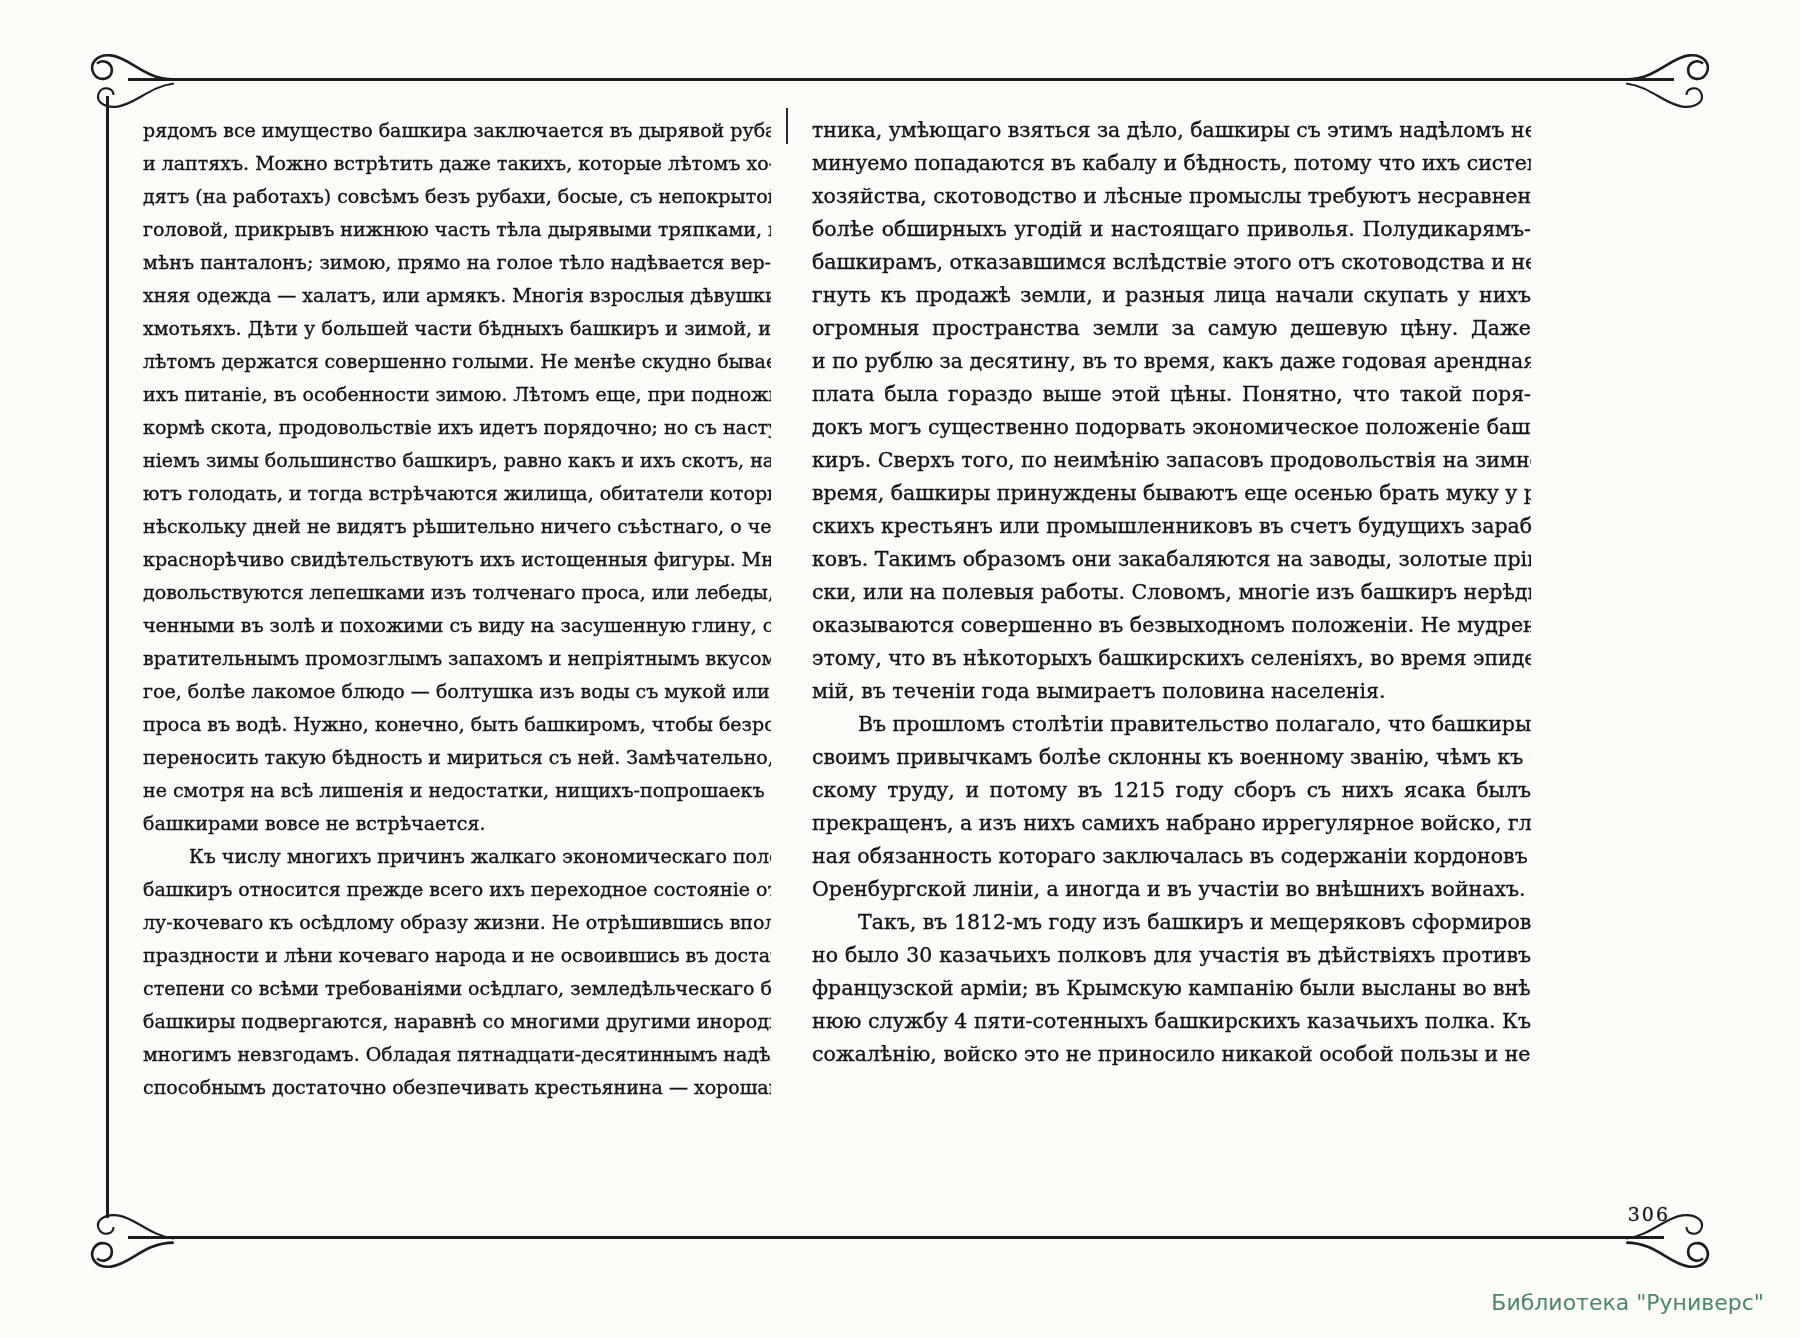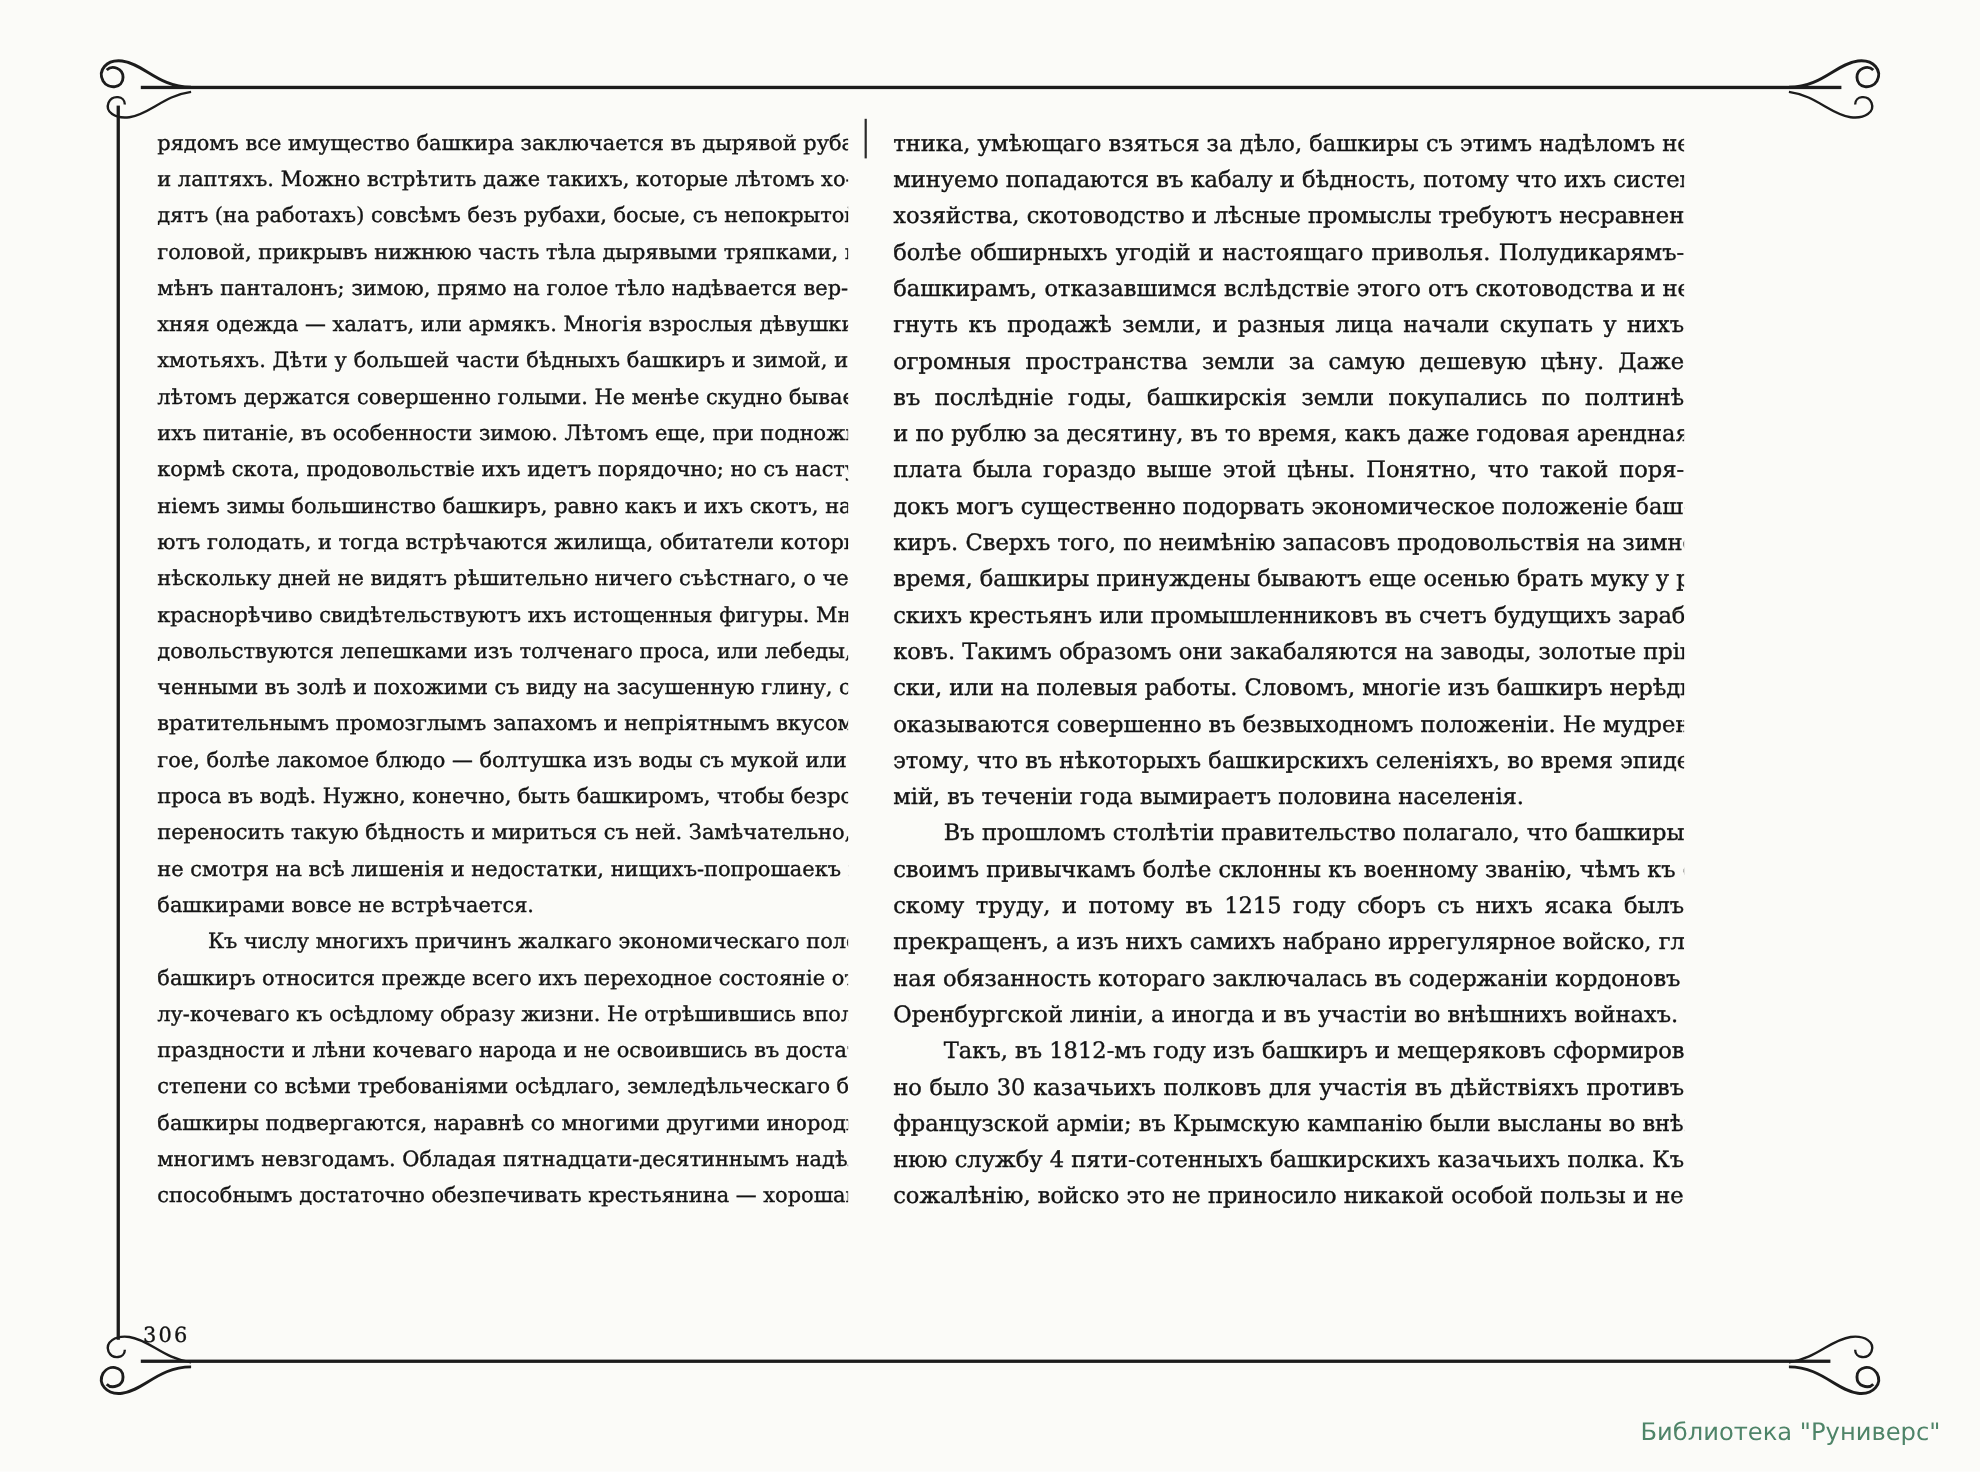--- a/index.html
+++ b/index.html
@@ -33,21 +33,21 @@
     text-align-last:justify;
     -webkit-text-stroke:0.35px #141414;
     overflow:hidden;
     white-space:nowrap;
   }
   .line.end{text-align-last:left;}
   .line.ind{text-indent:46px;}
 
   #page-number{
     position:absolute;left:130px;top:1203px;width:1540px;
-    text-align:left;font-size:19px;letter-spacing:2px;
+    text-align:right;font-size:19px;letter-spacing:2px;
     -webkit-text-stroke:0.3px #141414;
   }
   #watermark{
     position:absolute;right:36px;top:1290px;
     font-family:"DejaVu Sans", sans-serif;
     font-size:22px;color:#4e8468;
   }
 </style>
 </head>
 <body>
@@ -117,21 +117,20 @@
       <div class="line">способнымъ достаточно обезпечивать крестьянина — хорошаго рабо-</div>
     </div>
   <div class="col" id="col-right">
       <div class="line">тника, умѣющаго взяться за дѣло, башкиры съ этимъ надѣломъ не-</div>
       <div class="line">минуемо попадаются въ кабалу и бѣдность, потому что ихъ система</div>
       <div class="line">хозяйства, скотоводство и лѣсные промыслы требуютъ несравненно</div>
       <div class="line">болѣе обширныхъ угодій и настоящаго приволья. Полудикарямъ-</div>
       <div class="line">башкирамъ, отказавшимся вслѣдствіе этого отъ скотоводства и не-</div>
       <div class="line">гнуть къ продажѣ земли, и разныя лица начали скупать у нихъ</div>
       <div class="line">огромныя пространства земли за самую дешевую цѣну. Даже</div>
-      <div class="line">въ послѣдніе годы, башкирскія земли покупались по полтинѣ</div>
       <div class="line">и по рублю за десятину, въ то время, какъ даже годовая арендная</div>
       <div class="line">плата была гораздо выше этой цѣны. Понятно, что такой поря-</div>
       <div class="line">докъ могъ существенно подорвать экономическое положеніе баш-</div>
       <div class="line">киръ. Сверхъ того, по неимѣнію запасовъ продовольствія на зимнее</div>
       <div class="line">время, башкиры принуждены бываютъ еще осенью брать муку у рус-</div>
       <div class="line">скихъ крестьянъ или промышленниковъ въ счетъ будущихъ заработ-</div>
       <div class="line">ковъ. Такимъ образомъ они закабаляются на заводы, золотые пріи-</div>
       <div class="line">ски, или на полевыя работы. Словомъ, многіе изъ башкиръ нерѣдко</div>
       <div class="line">оказываются совершенно въ безвыходномъ положеніи. Не мудрено по-</div>
       <div class="line">этому, что въ нѣкоторыхъ башкирскихъ селеніяхъ, во время эпиде-</div>

